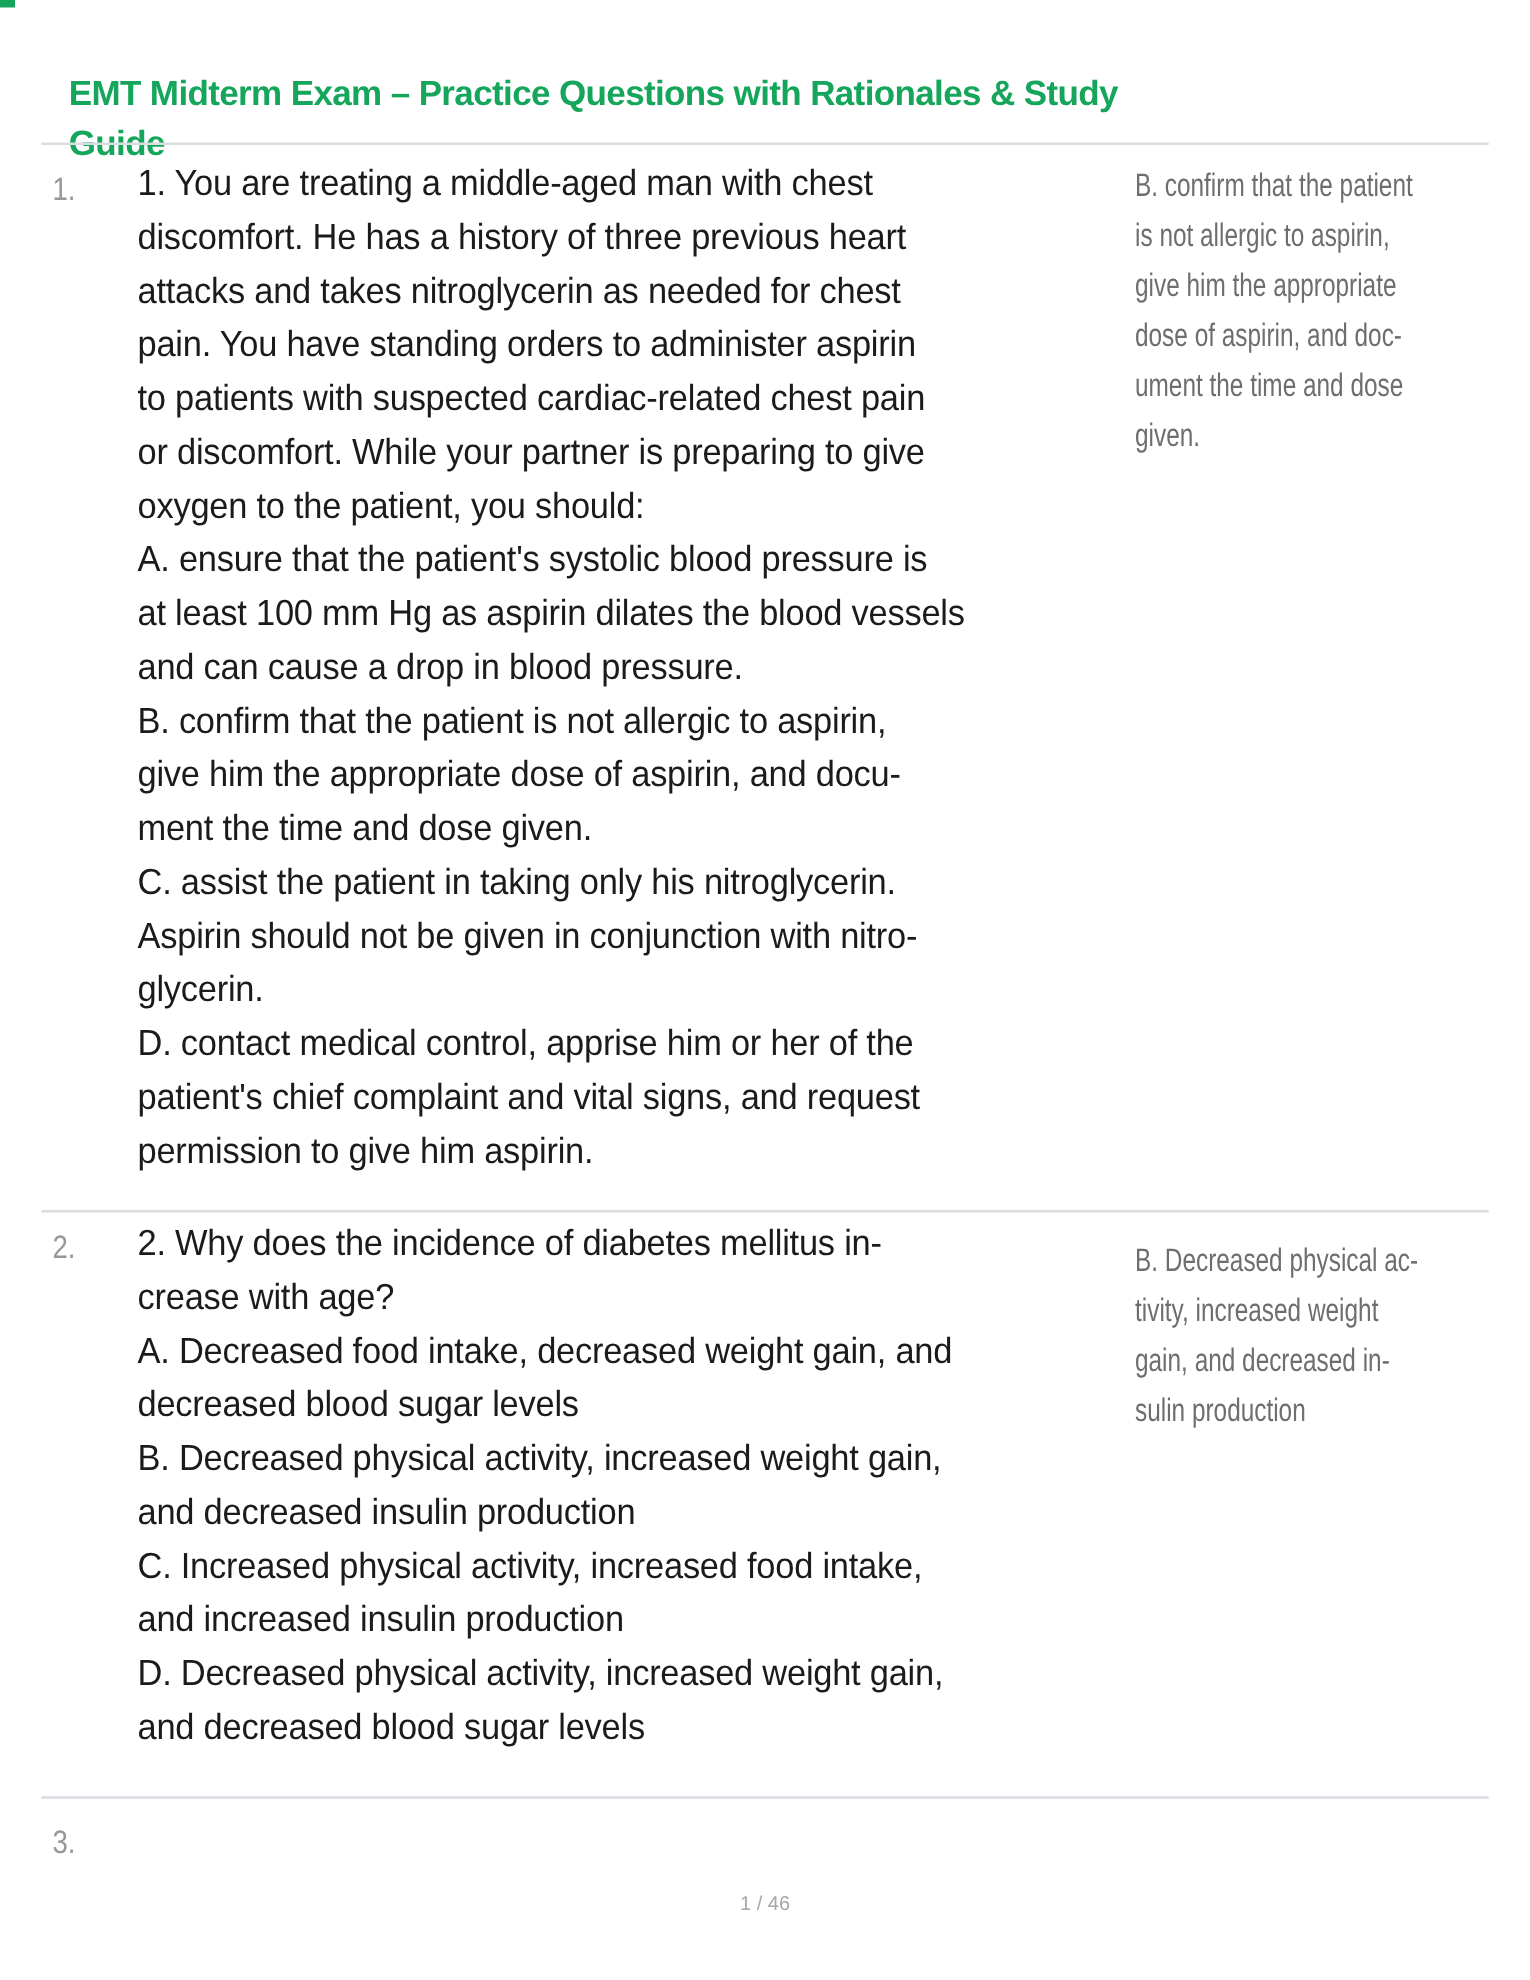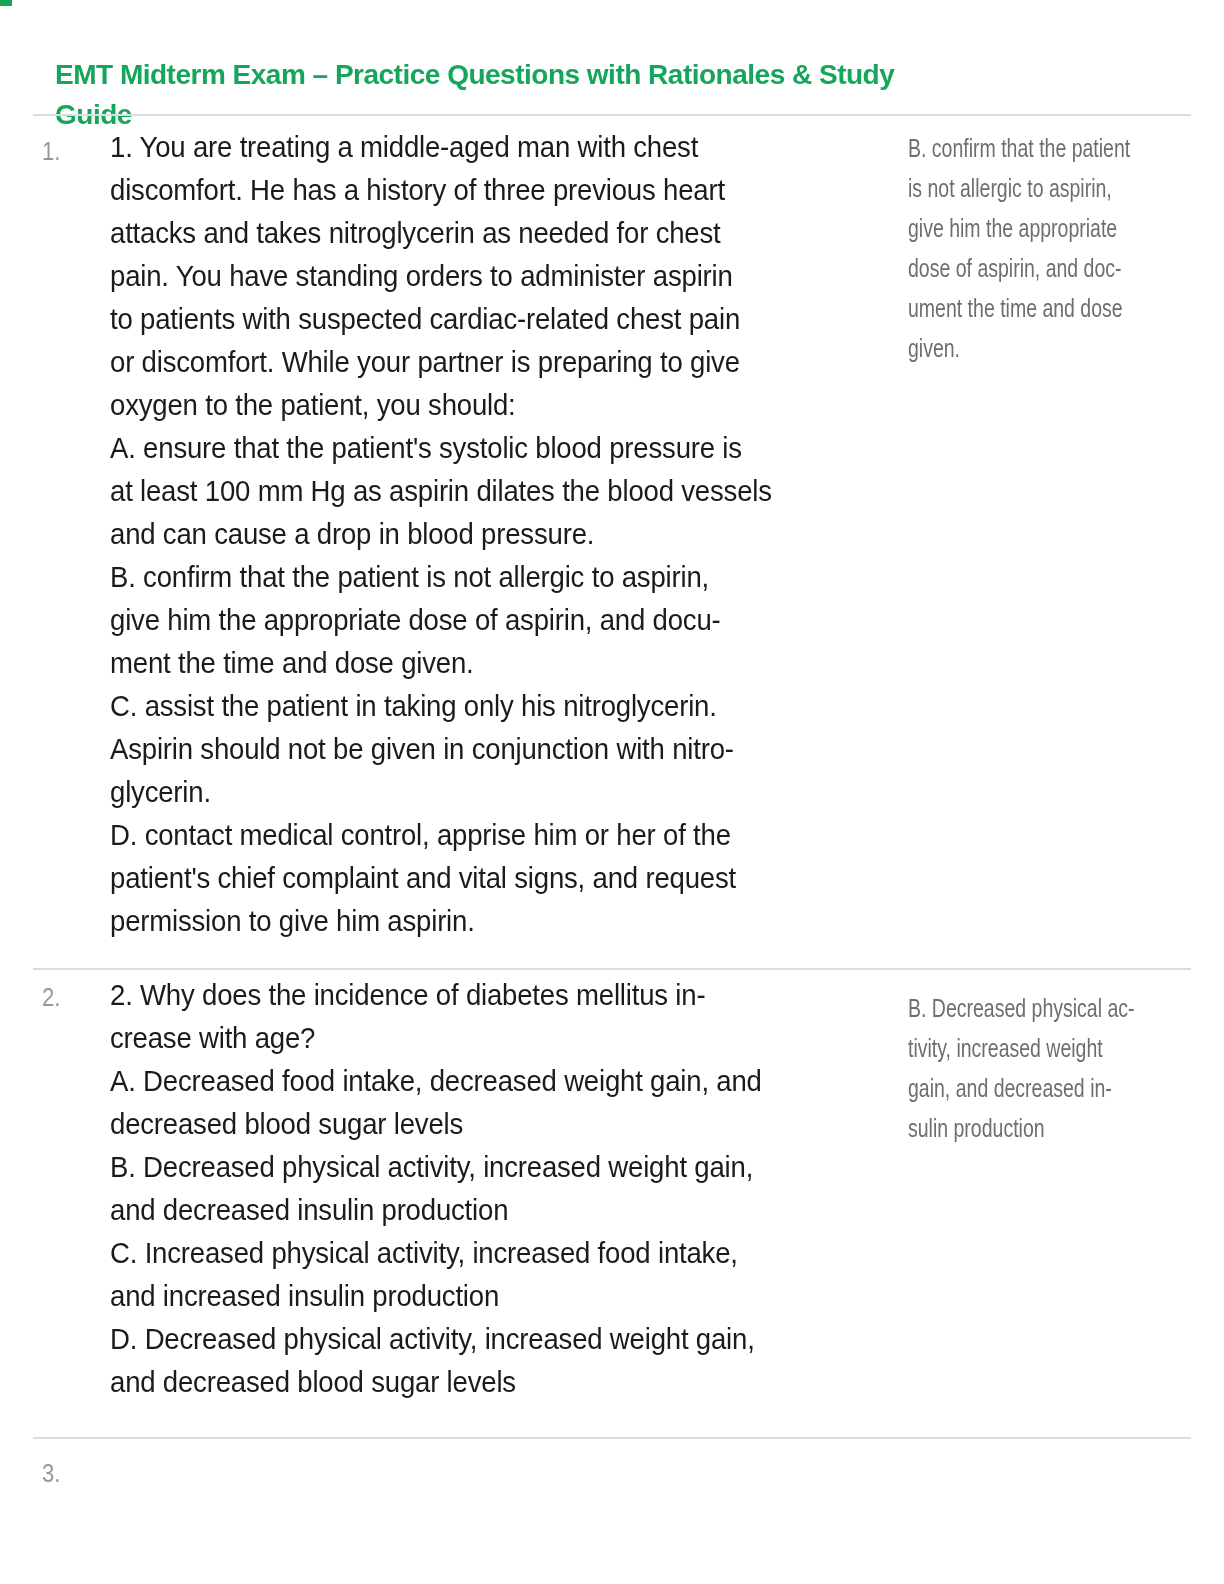--- a/index.html
+++ b/index.html
@@ -99,14 +99,15 @@
 and decreased blood sugar levels</div>
   <div class="a-text" style="top:988px;">B. Decreased physical ac-
 tivity, increased weight
 gain, and decreased in-
 sulin production</div>
 
   <div class="divider d3"></div>
 
   <div class="q-marker" style="top:1452px;">3.</div>
 
+  <div class="page-number">1 / 46</div>
 
 </div>
 
 </body></html>

